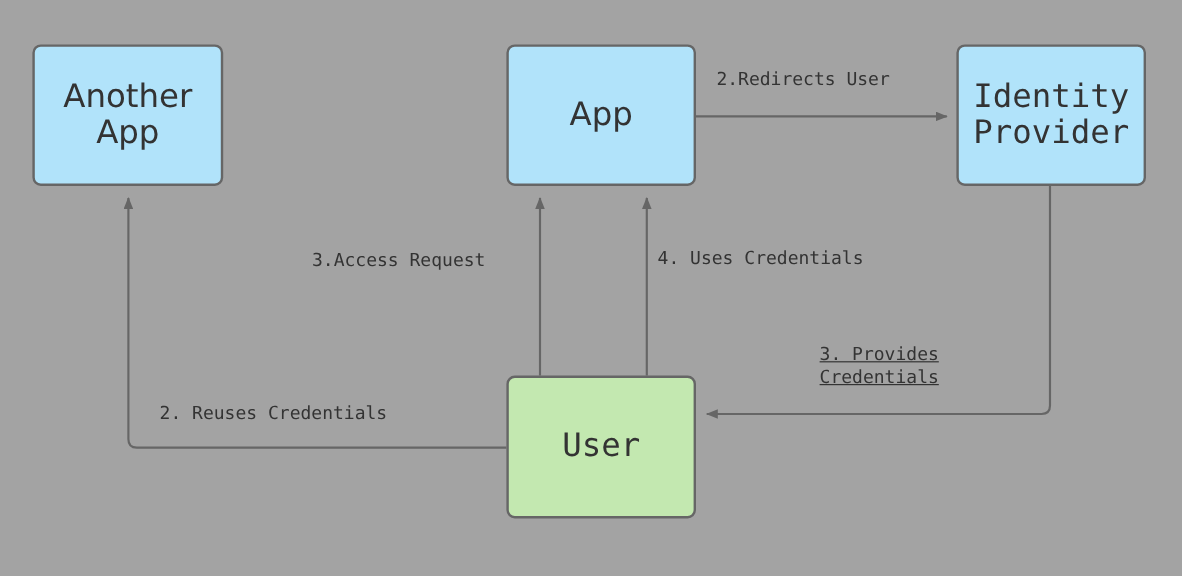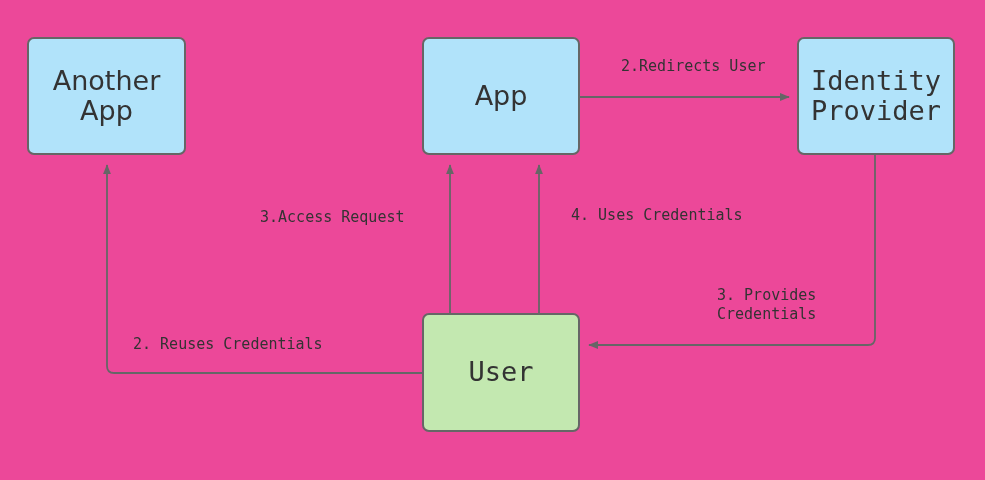--- a/index.html
+++ b/index.html
@@ -8,21 +8,21 @@
     padding: 0;
     background: #ffffff;
   }
   body {
     font-family: "DejaVu Sans Mono", "Liberation Mono", monospace;
   }
   #canvas {
     position: relative;
     width: 985px;
     height: 480px;
-    background: #ec4899;
+    background: #a3a3a3;
     overflow: hidden;
   }
   #diagram-svg {
     position: absolute;
     left: 0;
     top: 0;
     width: 985px;
     height: 480px;
   }
   .node {
@@ -64,24 +64,24 @@
 
   .edge-label {
     position: absolute;
     font-family: "DejaVu Sans Mono", "Liberation Mono", monospace;
     font-size: 15px;
     color: #333333;
     white-space: pre-line;
     line-height: 1.25;
     background: transparent;
   }
-  .lbl-redirects   { left: 597px; top: 57px; margin-left: 24px; }
+  .lbl-redirects   { left: 597px; top: 57px; }
   .lbl-access      { left: 260px; top: 208px; }
-  .lbl-uses        { left: 571px; top: 206px; }
-  .lbl-provides    { left: 717px; top: 286px; text-align: center; }
+  .lbl-uses        { left: 548px; top: 206px; }
+  .lbl-provides    { left: 683px; top: 286px; text-align: center; text-decoration: underline; }
   .lbl-reuses      { left: 133px; top: 335px; }
 </style>
 </head>
 <body>
 
 <div id="canvas">
 
   <svg id="diagram-svg" viewBox="0 0 985 480" xmlns="http://www.w3.org/2000/svg">
     <defs>
       <marker id="arrowhead" markerWidth="10" markerHeight="8" refX="9.2" refY="4" orient="auto" markerUnits="userSpaceOnUse">

